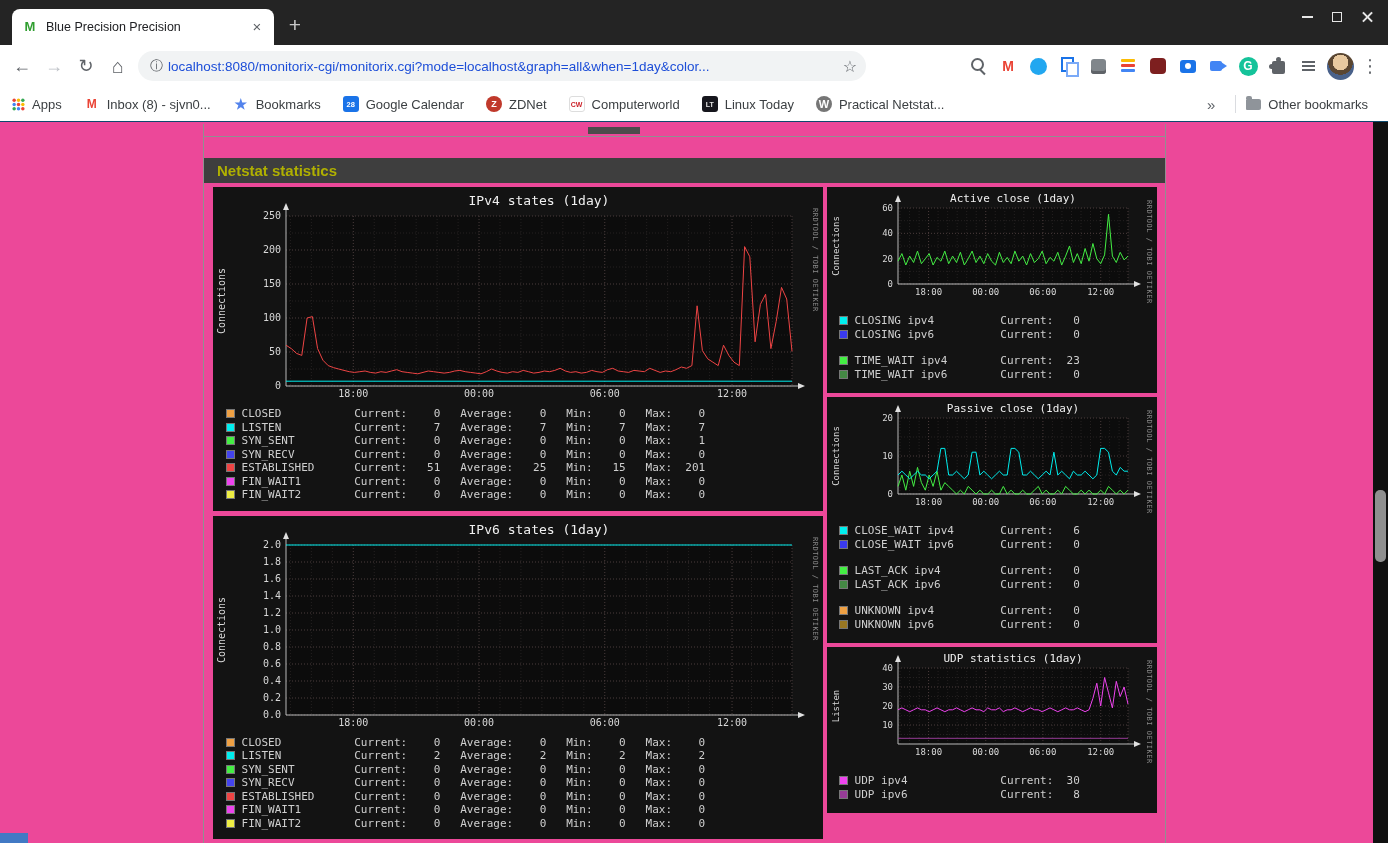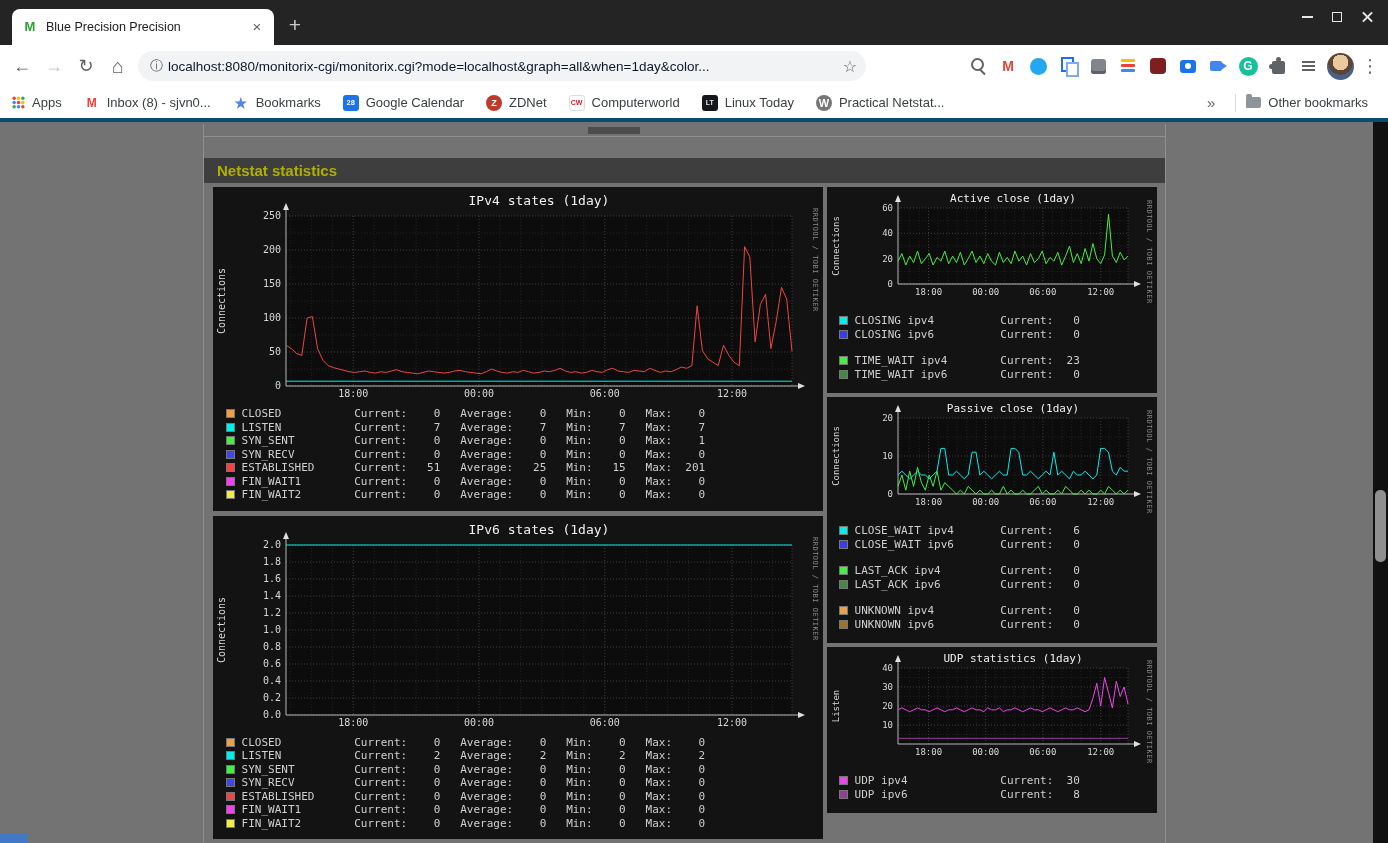--- a/index.html
+++ b/index.html
@@ -20,21 +20,21 @@
   .wc-x1,.wc-x2 { position:absolute; width:13px; height:2px; background:#e6e6e6; }
   .wc-x1 { transform:rotate(45deg); } .wc-x2 { transform:rotate(-45deg); }
 
   .navbar { height:42px; background:#fff; display:flex; align-items:center; padding:0 6px; }
   .nav-ico { width:32px; height:32px; line-height:32px; text-align:center; color:#5f6368; font-size:18px; flex:none; }
   .nav-ico.disabled { color:#bdc1c6; }
   .nav-ico.home { font-size:20px; }
   .nav-ico.menu { font-size:18px; width:24px; }
   .urlbar { flex:1; max-width:728px; height:30px; background:#f1f3f4; border-radius:15px; display:flex; align-items:center; padding:0 4px 0 12px; margin:0 4px; }
   .url-info { color:#5f6368; font-size:13px; width:18px; flex:none; }
-  .url-text { flex:1; font-size:13.5px; color:#0f172a; white-space:nowrap; overflow:hidden; }
+  .url-text { flex:1; font-size:13.5px; color:#1d4ed8; white-space:nowrap; overflow:hidden; }
   .url-star { color:#5f6368; font-size:16px; width:24px; text-align:center; flex:none; }
   .ext-row { display:flex; align-items:center; margin-left:auto; }
   .ext-ico { width:26px; height:26px; margin:0 2px; display:flex; align-items:center; justify-content:center; position:relative; flex:none; }
   .avatar { width:27px; height:27px; border-radius:50%; margin:0 4px; flex:none;
             background:radial-gradient(circle at 50% 35%, #e8c9a0 0 35%, #5a4632 36% 55%, #49618a 56%); }
   .ext-search::before { content:""; width:9px; height:9px; border:2px solid #5f6368; border-radius:50%; position:absolute; top:5px; left:6px; }
   .ext-search::after { content:""; width:7px; height:2px; background:#5f6368; position:absolute; bottom:6px; right:5px; transform:rotate(45deg); }
   .ext-gmail span { color:#EA4335; font-weight:bold; font-size:14px; }
   .ext-messenger::before { content:""; width:17px; height:17px; border-radius:50%; background:#22a7f0; }
   .ext-copy::before { content:""; width:9px; height:11px; border:2px solid #1a73e8; position:absolute; top:4px; left:6px; background:#fff; }
@@ -44,39 +44,39 @@
   .ext-pocket::before { content:""; width:16px; height:16px; border-radius:4px; background:#7d1f1f; }
   .ext-camera::before { content:""; width:16px; height:13px; border-radius:3px; background:#1a73e8; }
   .ext-camera::after { content:""; width:6px; height:6px; border-radius:50%; background:#fff; position:absolute; }
   .ext-video::before { content:""; width:12px; height:10px; border-radius:2px; background:#4285f4; position:absolute; left:5px; top:8px; }
   .ext-video::after { content:""; border-left:6px solid #4285f4; border-top:4px solid transparent; border-bottom:4px solid transparent; position:absolute; right:4px; top:9px; }
   .ext-grammarly span { width:19px; height:19px; border-radius:50%; background:#15c39a; color:#fff; font-weight:bold; font-size:12px; line-height:19px; text-align:center; display:block; }
   .ext-puzzle::before { content:""; width:13px; height:13px; background:#5f6368; border-radius:2px; position:absolute; bottom:5px; left:7px; }
   .ext-puzzle::after { content:""; width:5px; height:5px; border-radius:50%; background:#5f6368; position:absolute; top:4px; left:11px; box-shadow:-7px 7px 0 #5f6368; }
   .ext-reading-list::before { content:""; width:13px; height:2px; background:#5f6368; box-shadow:0 4px 0 #5f6368, 0 8px 0 #5f6368; position:absolute; top:8px; left:7px; }
 
-  .bookmarksbar { height:35px; background:#fff; border-bottom:4px solid #0c4a6e; display:flex; align-items:center; padding:0 12px; font-size:13px; color:#3c4043; }
+  .bookmarksbar { height:35px; background:#fff; border-bottom:1px solid #0c4a6e; display:flex; align-items:center; padding:0 12px; font-size:13px; color:#3c4043; }
   .bm-item { display:flex; align-items:center; gap:7px; margin-right:22px; white-space:nowrap; flex:none; }
   .bm-items { display:flex; align-items:center; flex:1; overflow:hidden; }
   .apps-grid { width:13px; height:13px; }
   .bm-ico { width:16px; height:16px; border-radius:3px; display:flex; align-items:center; justify-content:center; font-weight:bold; flex:none; }
   .bmi-gmail { color:#EA4335; font-size:12px; }
   .bmi-star { color:#5383ec; font-size:14px; }
   .bmi-calendar { background:#1a73e8; color:#fff; font-size:7.5px; }
   .bmi-zdnet { background:#c0392b; color:#fff; border-radius:50%; font-size:9px; }
   .bmi-computerworld { color:#cc2229; font-size:7px; border:1px solid #ddd; background:#fff; }
   .bmi-linuxtoday { background:#16161d; color:#e8e8e8; font-size:7px; }
   .bmi-wordpress { background:#767676; color:#fff; border-radius:50%; font-size:11px; }
   .bm-overflow { font-size:15px; color:#5f6368; padding:0 10px; flex:none; }
   .bm-divider { width:1px; height:18px; background:#dadce0; margin:0 10px; flex:none; }
   .folder-ico { width:15px; height:11px; background:#8f949a; border-radius:1px 2px 2px 1px; position:relative; }
   .folder-ico::before { content:""; position:absolute; top:-3px; left:0; width:6px; height:3px; background:#8f949a; border-radius:2px 2px 0 0; }
 
   
-  .content { position:relative; width:1388px; height:721px; background:#737373; overflow:hidden; }
+  .content { position:relative; width:1388px; height:721px; background:#ec4899; overflow:hidden; }
   .mx { position:absolute; left:203px; top:2px; width:963px; height:839px; border-left:1px solid #909090; border-right:1px solid #909090; overflow:hidden; }
   .sliver { height:13px; border-bottom:1px solid #909090; position:relative; }
   .sliver-rect { position:absolute; left:384px; bottom:2px; width:52px; height:7px; background:#4c4c4c; }
   .section-header { margin-top:21px; height:25px; line-height:25px; background:#3e3e3e; color:#b0b000; font-weight:bold; font-size:15px; padding-left:13px; }
   .cols { display:flex; justify-content:space-between; padding:4px 8px 0 9px; }
   .col-l { width:610px; display:flex; flex-direction:column; gap:5px; }
   .col-r { width:330px; display:flex; flex-direction:column; gap:4px; }
   .panel { background:#131313; padding-top:3px; padding-bottom:9px; }
   .panel svg { display:block; margin:0 auto; }
   .legend { font-family:"DejaVu Sans Mono",monospace; font-size:11px; line-height:13.5px; color:#cfcfcf; white-space:pre; padding-left:13px; margin-top:3px; }

